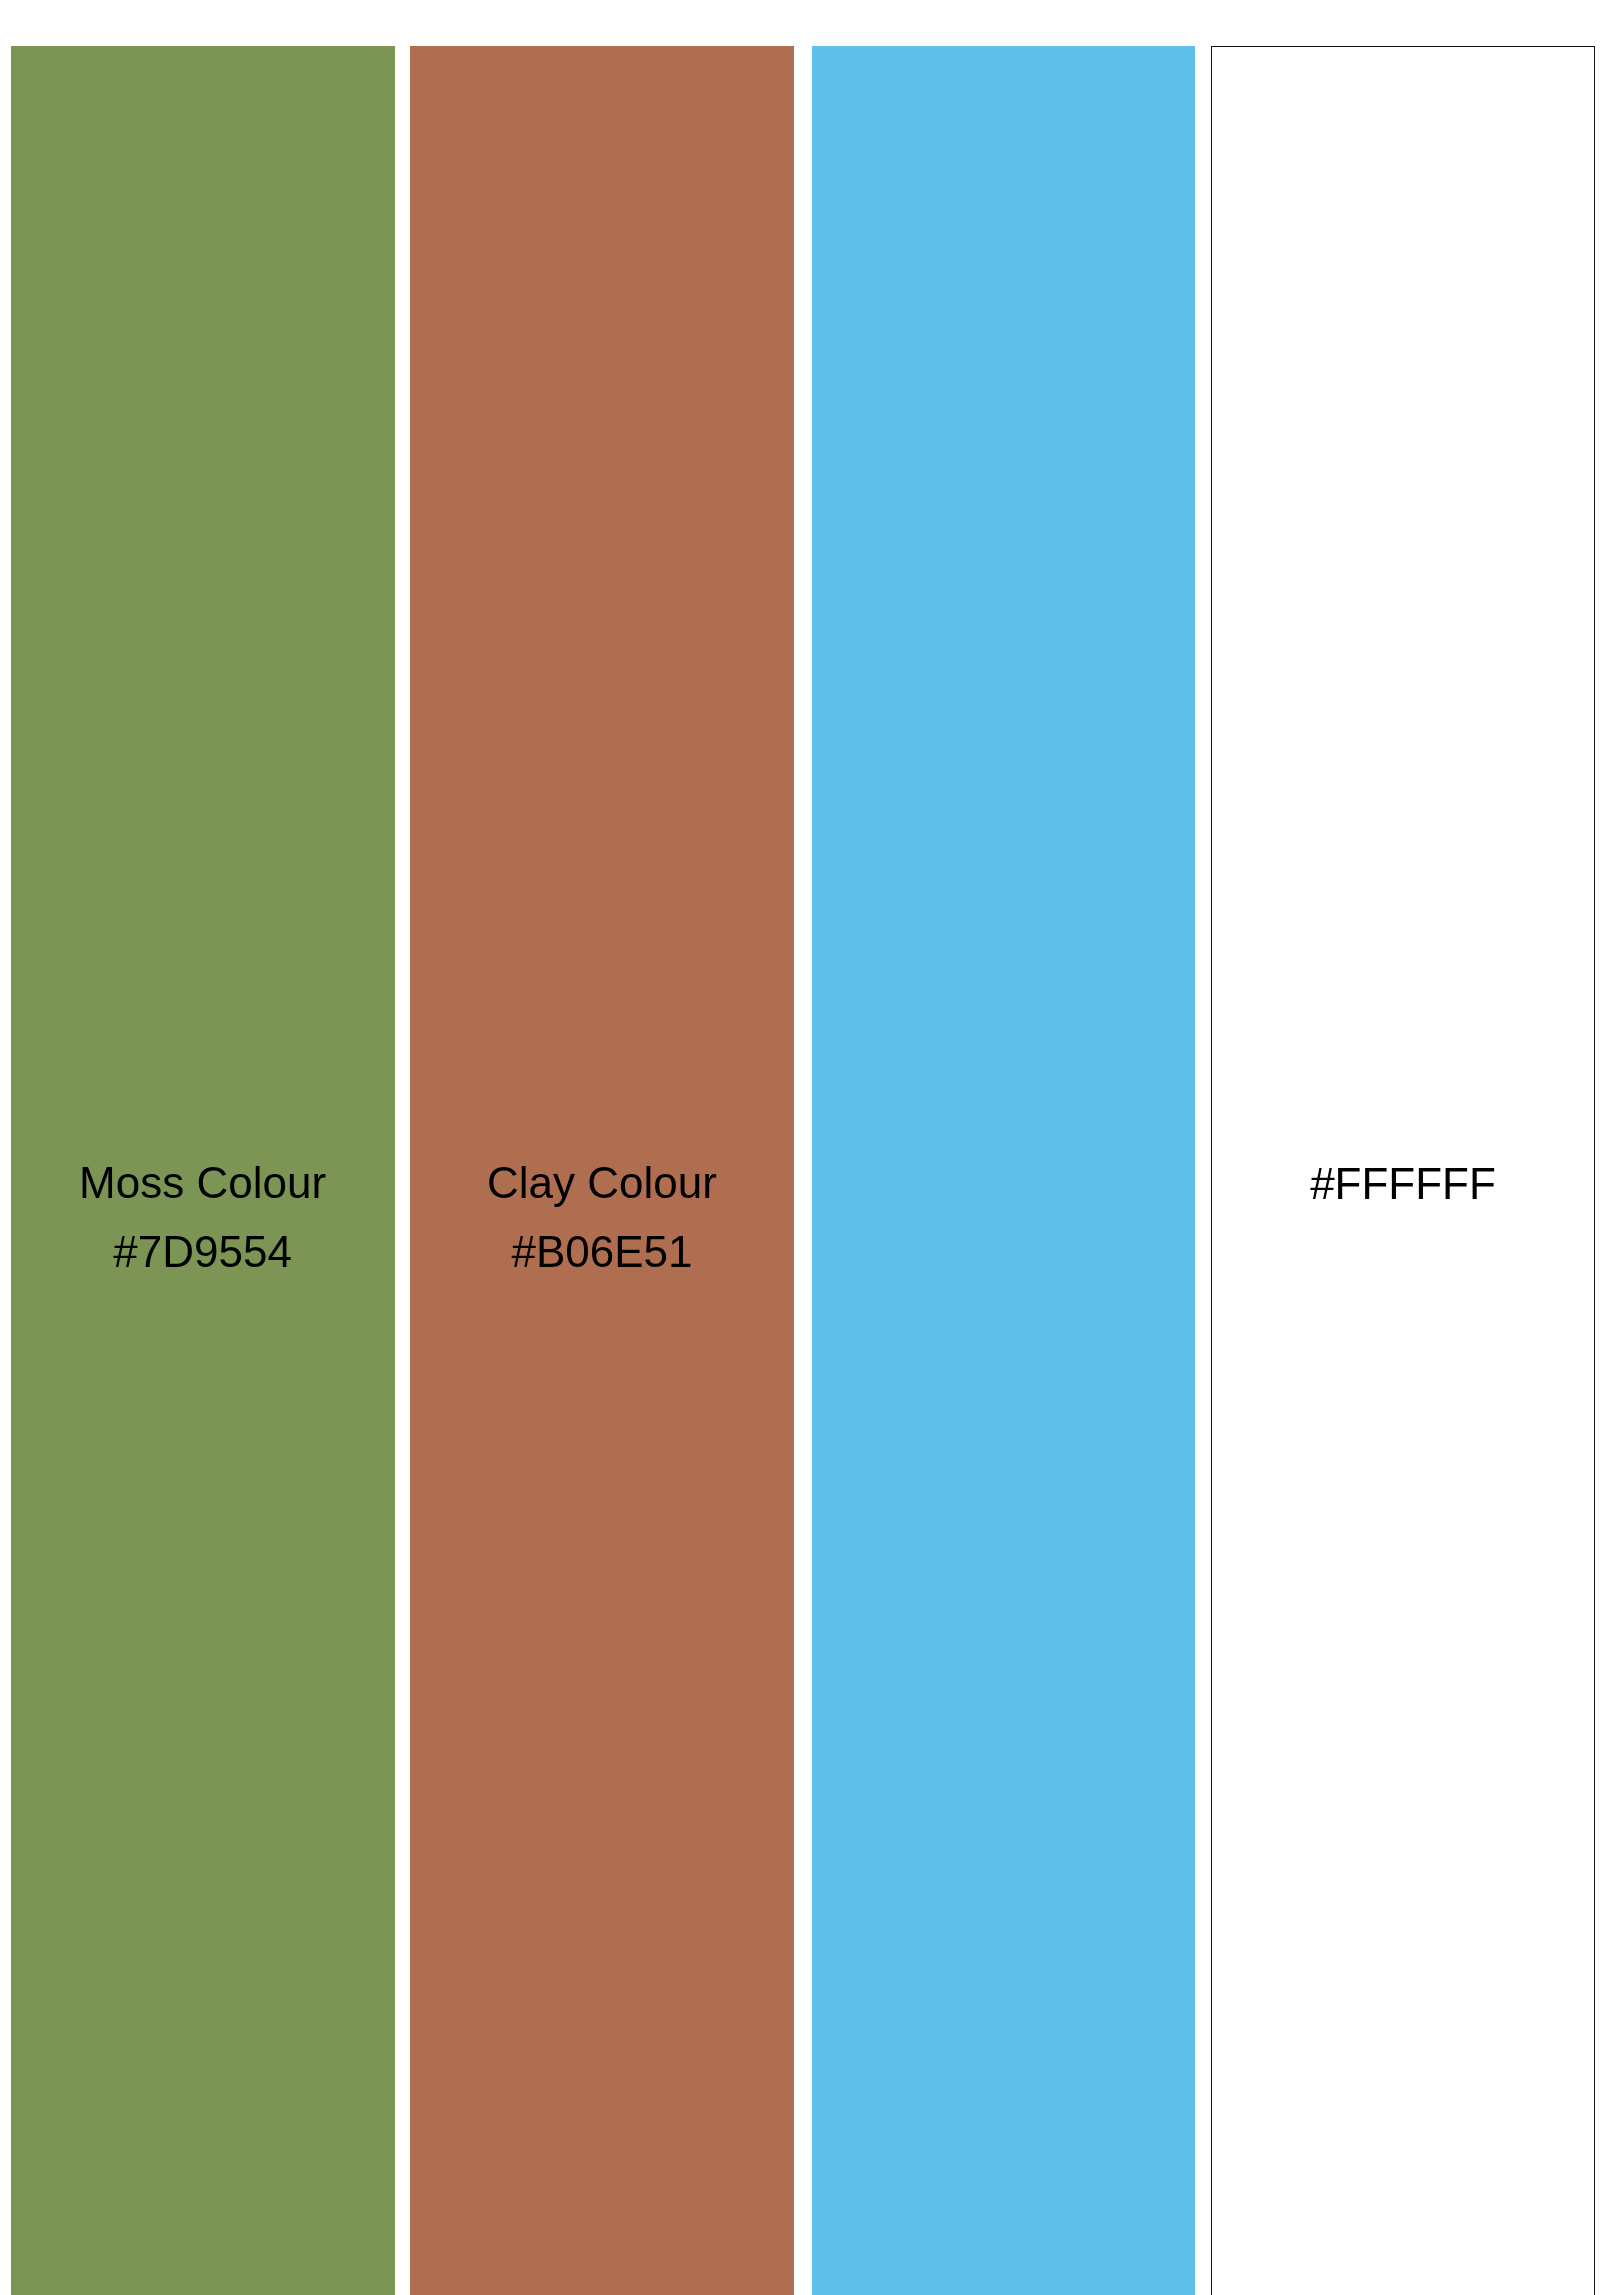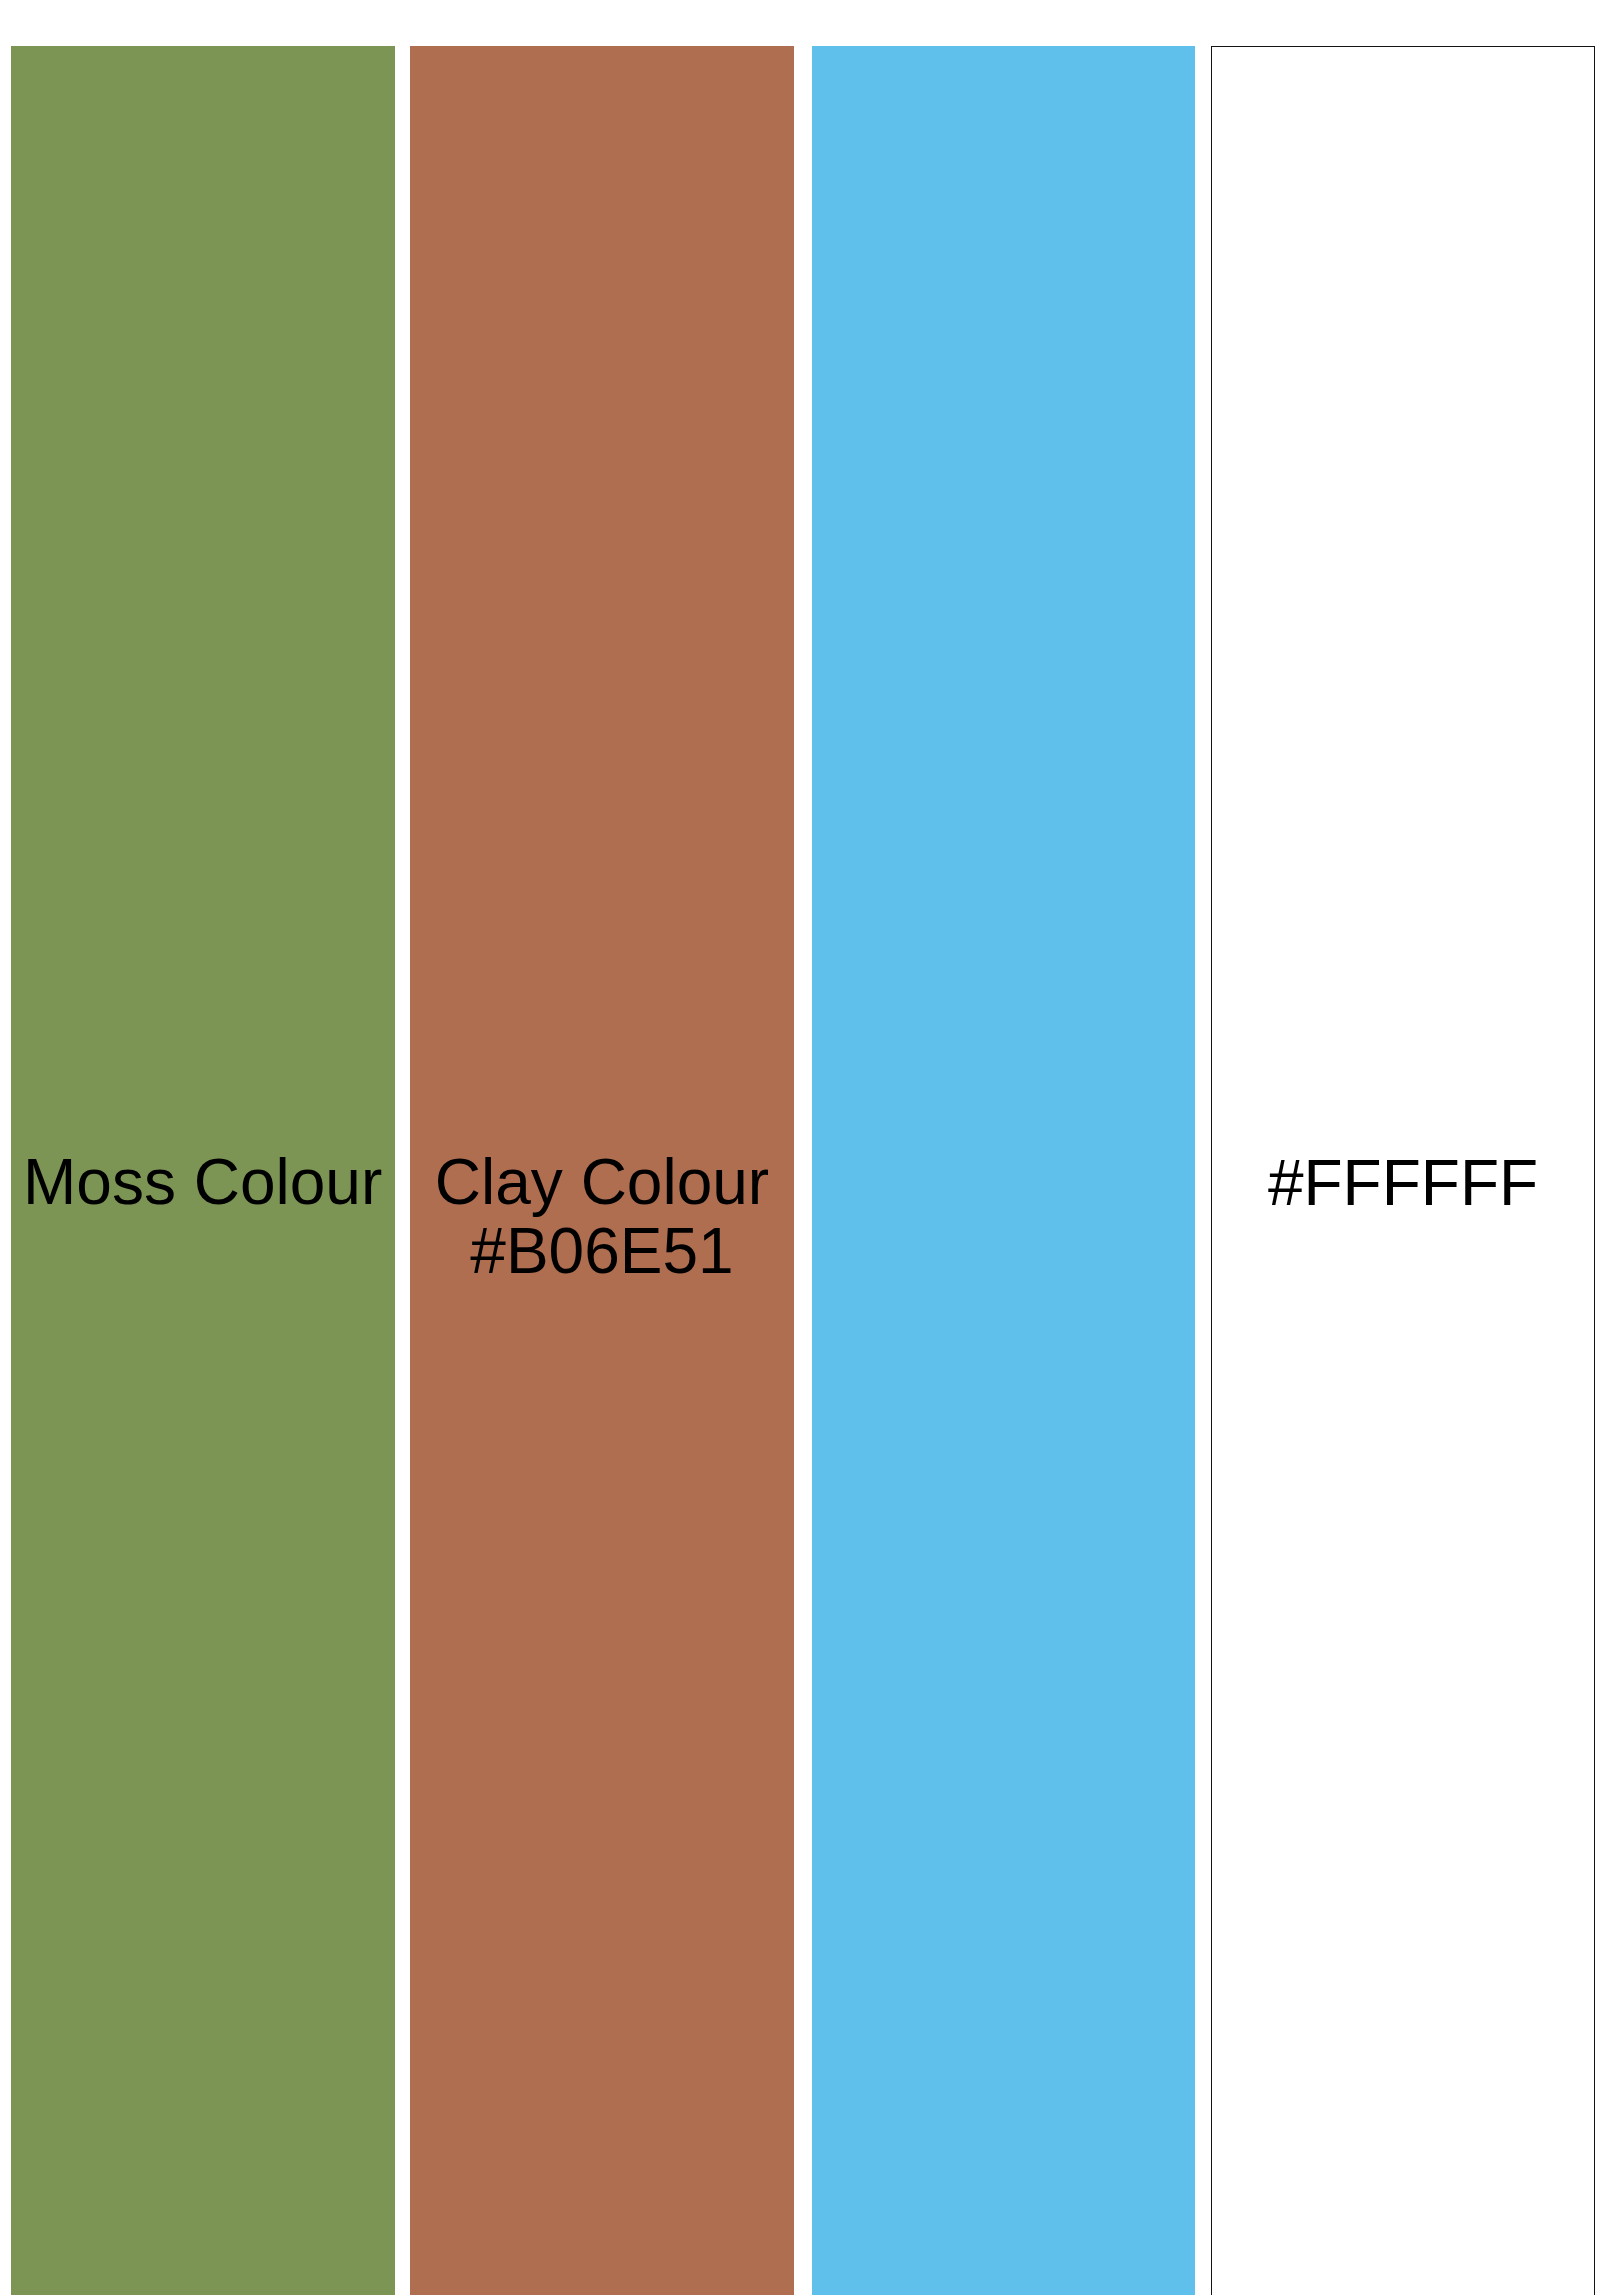--- a/index.html
+++ b/index.html
@@ -33,39 +33,40 @@
   .swatch-viking { left: 812px; width: 383px; }
   .swatch-white  { left: 1211px; width: 384px; border: 1.8px solid #141414; }
 
   .swatch-label {
     position: absolute;
     top: 1102px;
     left: 0;
     right: 0;
     text-align: center;
     color: #000000;
-    font-size: 64px;
+    font-size: 44px;
     line-height: 69px;
     font-weight: 400;
     letter-spacing: 0px;
     white-space: nowrap;
   }
   .swatch-name,
   .swatch-hex {
     display: block;
   }
 </style>
 </head>
 <body style="background: rgb(255, 255, 255);">
 
 <div class="palette-canvas">
 
   <div class="swatch swatch-moss" style="background:#7D9554;">
     <div class="swatch-label">
       <span class="swatch-name">Moss Colour</span>
+      <span class="swatch-hex">#7D9554</span>
     </div>
   </div>
 
   <div class="swatch swatch-clay" style="background:#B06E51;">
     <div class="swatch-label">
       <span class="swatch-name">Clay Colour</span>
       <span class="swatch-hex">#B06E51</span>
     </div>
   </div>
 

